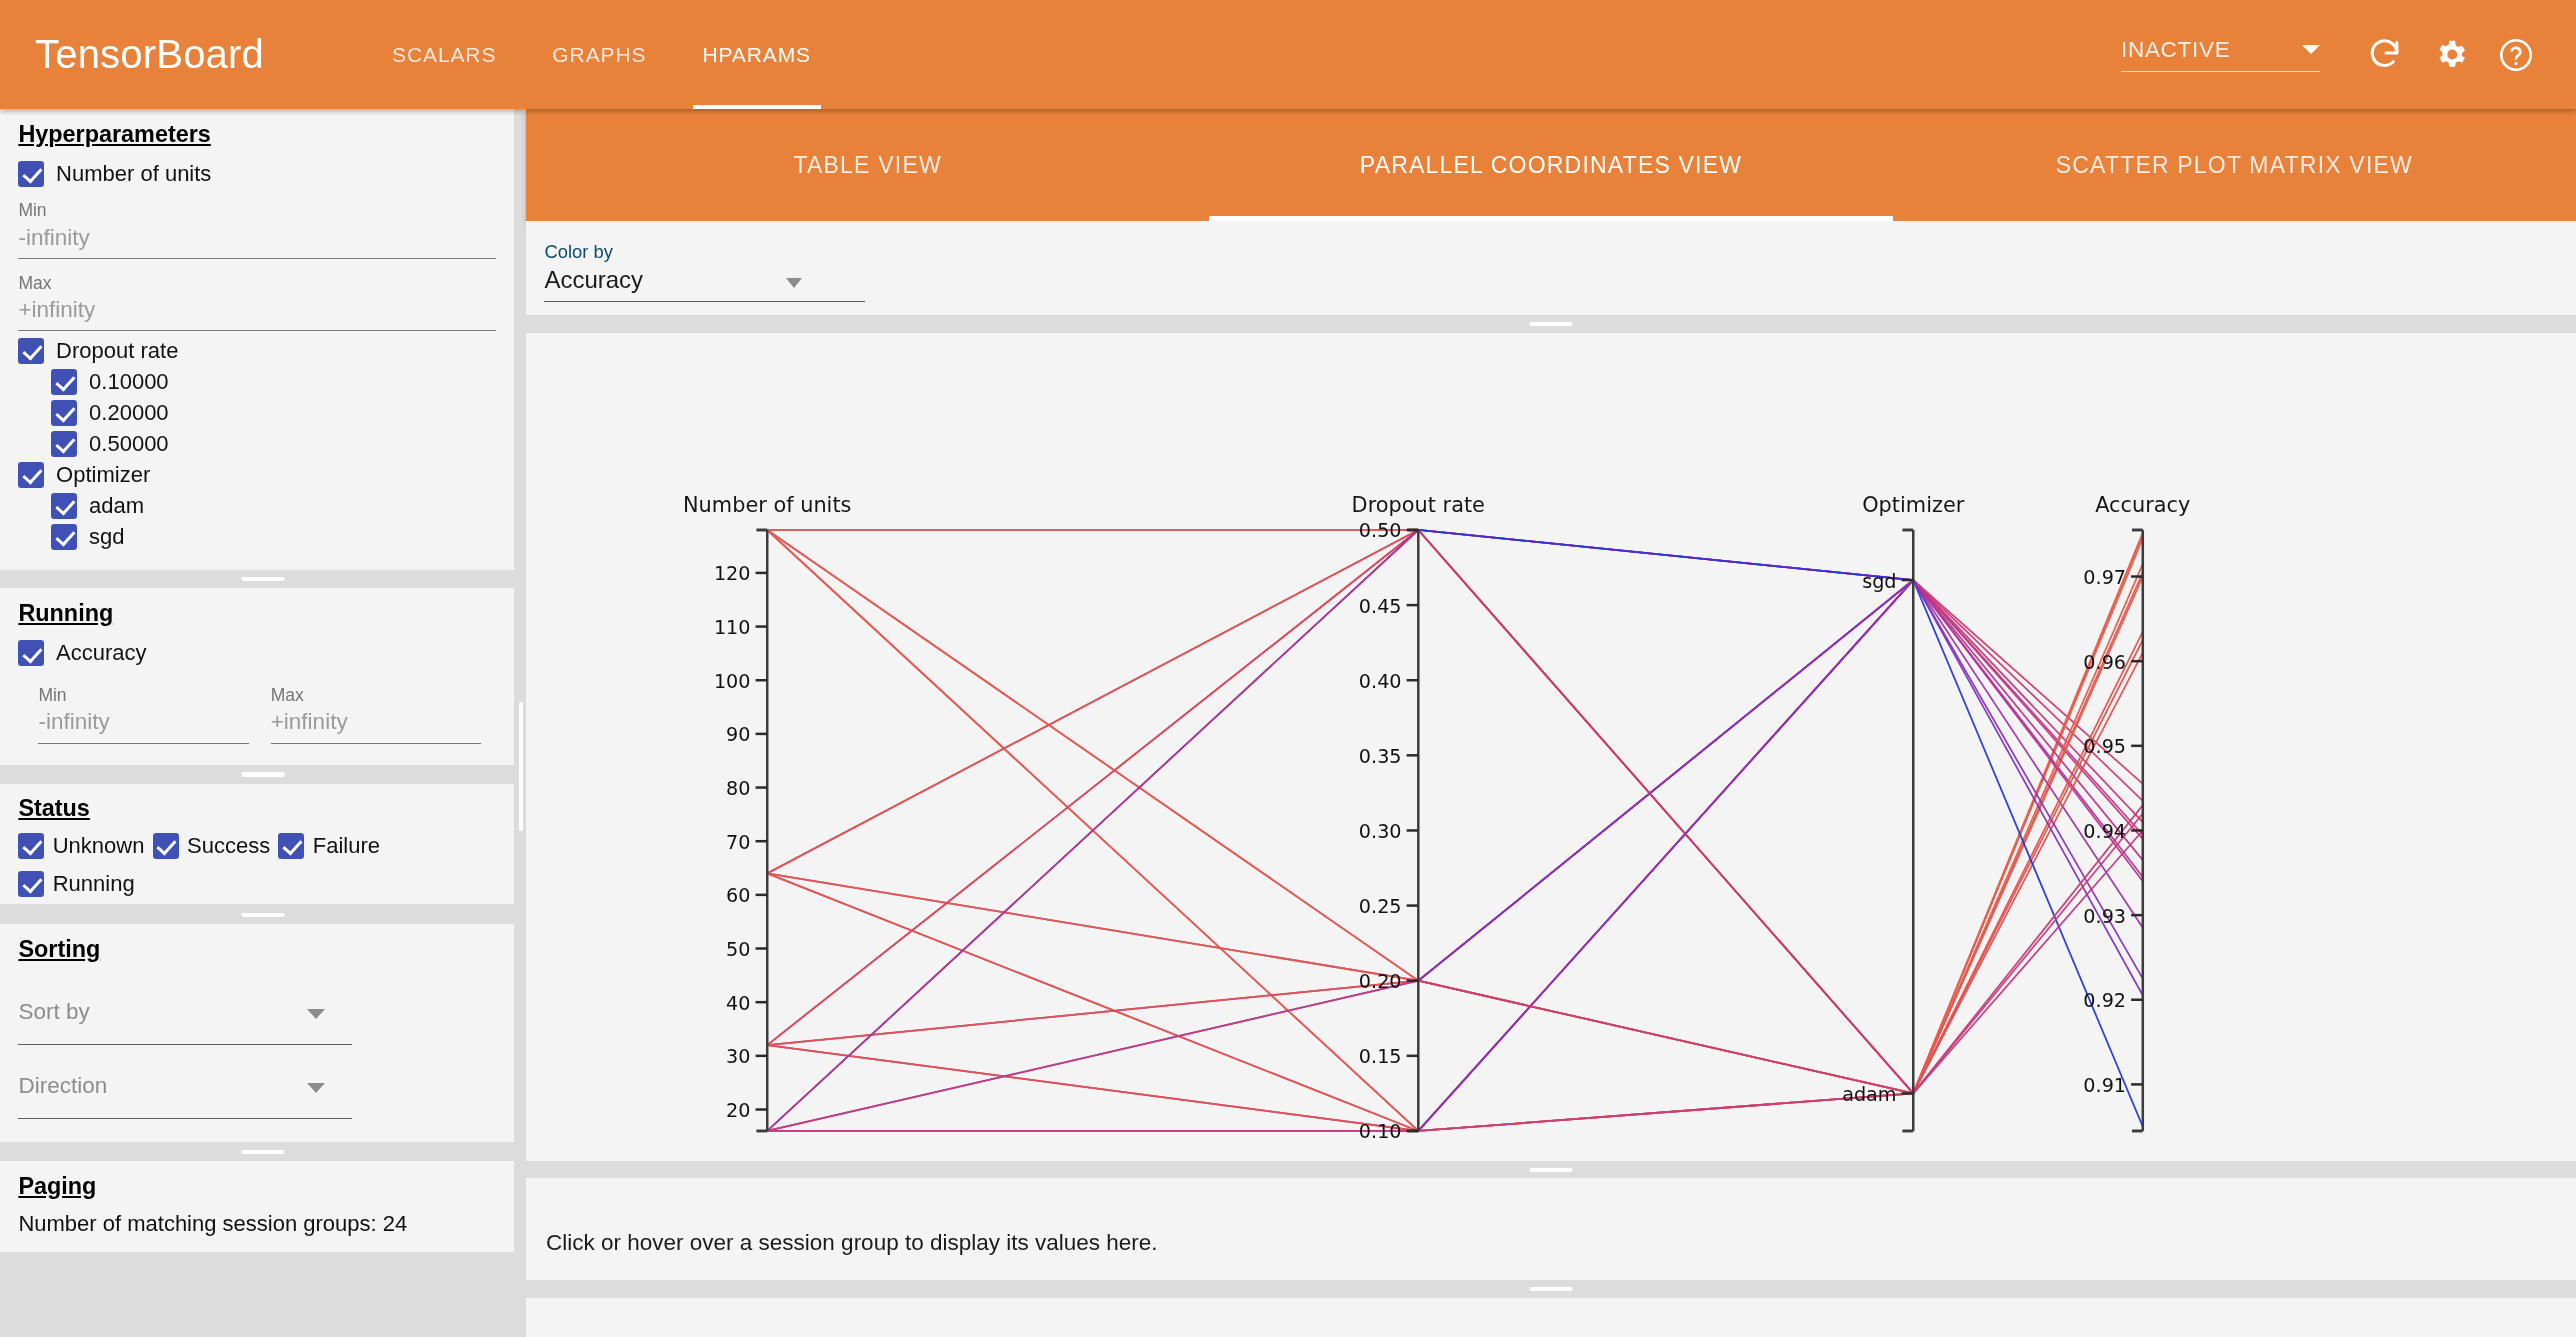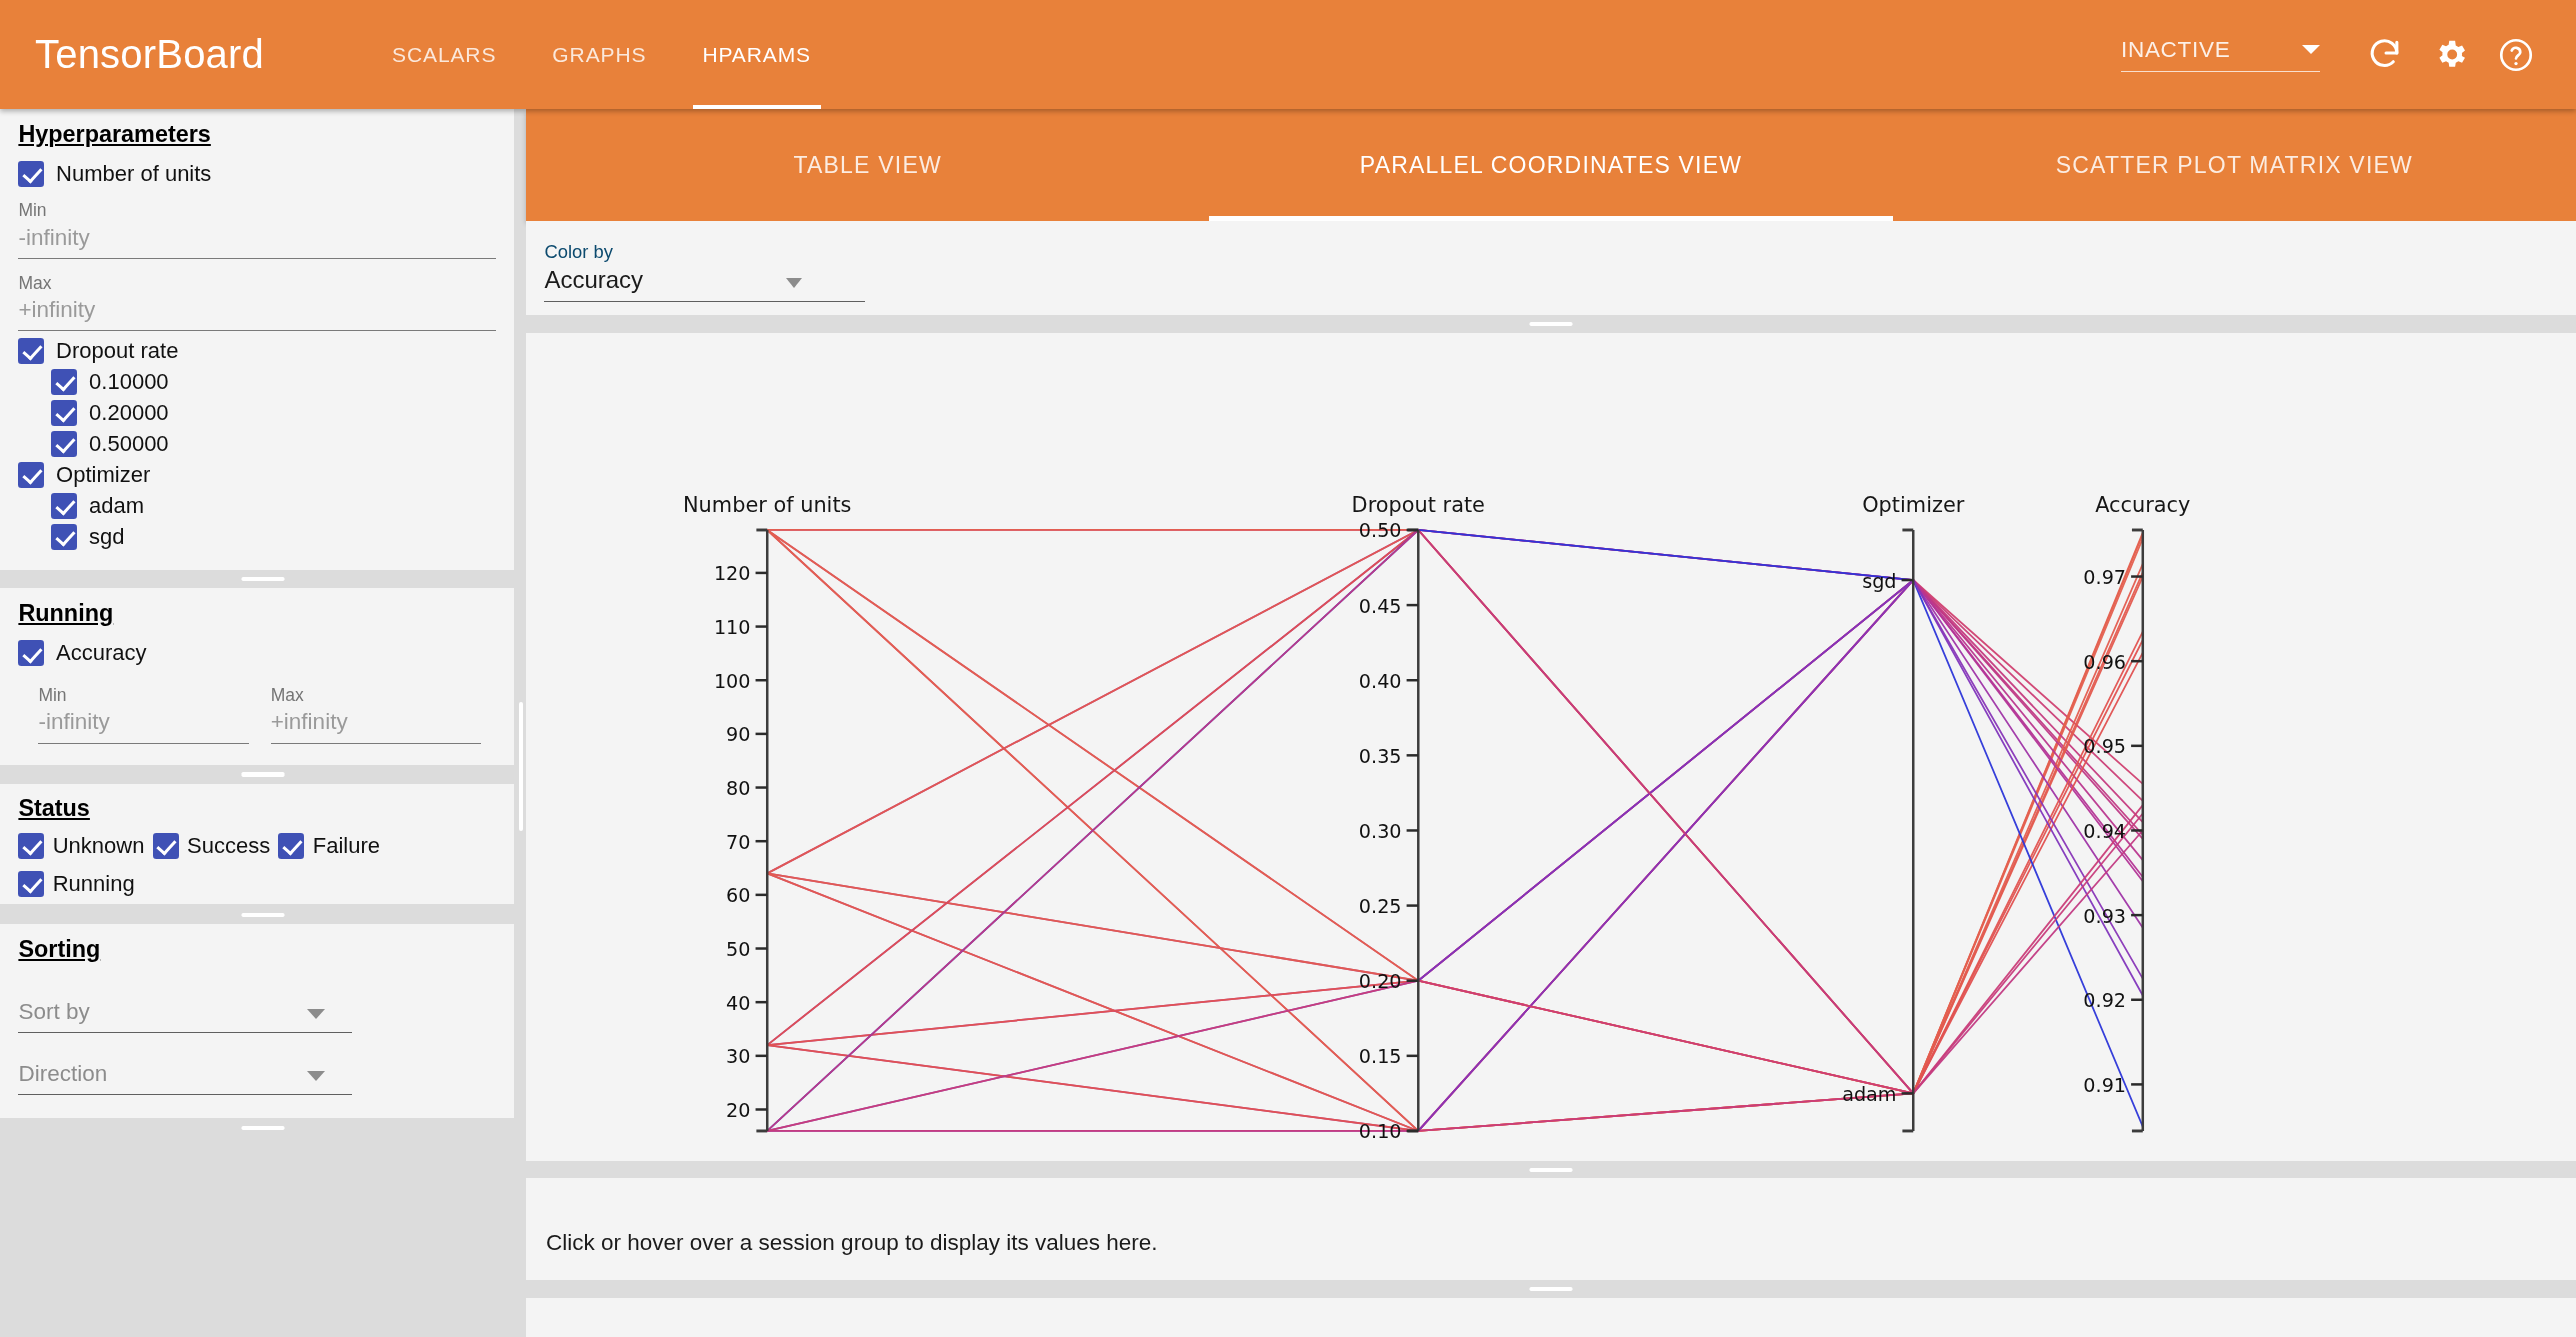--- a/index.html
+++ b/index.html
@@ -97,21 +97,21 @@
   .field .fval {
     font-size: 22.5px; color: #9a9a9a; padding-bottom: 7.5px;
     border-bottom: 0.8px solid #7a7a7a; cursor: text;
   }
   .field.half { display: inline-block; width: 46%; vertical-align: top; }
   .field.half + .field.half { margin-left: 4%; }
   .statusrow { display: flex; flex-wrap: wrap; align-items: center; gap: 6.7px 8.3px; }
   .statusrow .cbrow { margin: 2.5px 0; gap: 8.3px; }
   .selectfield {
     margin: 28px 0 1px 0; width: 334px; position: relative;
-    border-bottom: 0.8px solid #5f5f5f; padding-bottom: 7px; cursor: pointer;
+    border-bottom: 0.8px solid #5f5f5f; padding-bottom: 19px; cursor: pointer;
   }
   .selectfield .sv { font-size: 22.5px; color: #8c8c8c; }
   .selectfield .sc {
     position: absolute; right: 27px; top: 10px; width: 0; height: 0;
     border-left: 9.2px solid transparent; border-right: 9.2px solid transparent;
     border-top: 10px solid #8c8c8c;
   }
   .paging-text { font-size: 22px; color: #111; margin-top: 3.3px; }
   .side-scroll-thumb {
     position: absolute; left: 519px; top: 593px; width: 4.2px; height: 129px;
@@ -312,20 +312,24 @@
       <span class="sc"></span>
     </div>
     <div class="selectfield">
       <span class="sv">Direction</span>
       <span class="sc"></span>
     </div>
   </div>
 
   <div class="card-sep"></div>
 
+  <div class="card">
+    <div class="sec-title">Paging</div>
+    <div class="paging-text">Number of matching session groups: 24</div>
+  </div>
 
   <div class="side-divider"></div>
   <div class="side-scroll-thumb"></div>
 </div>
 
 <div class="main">
 
   <div class="viewtabs">
     <div class="vtab">TABLE VIEW</div>
     <div class="vtab active">PARALLEL COORDINATES VIEW</div>

